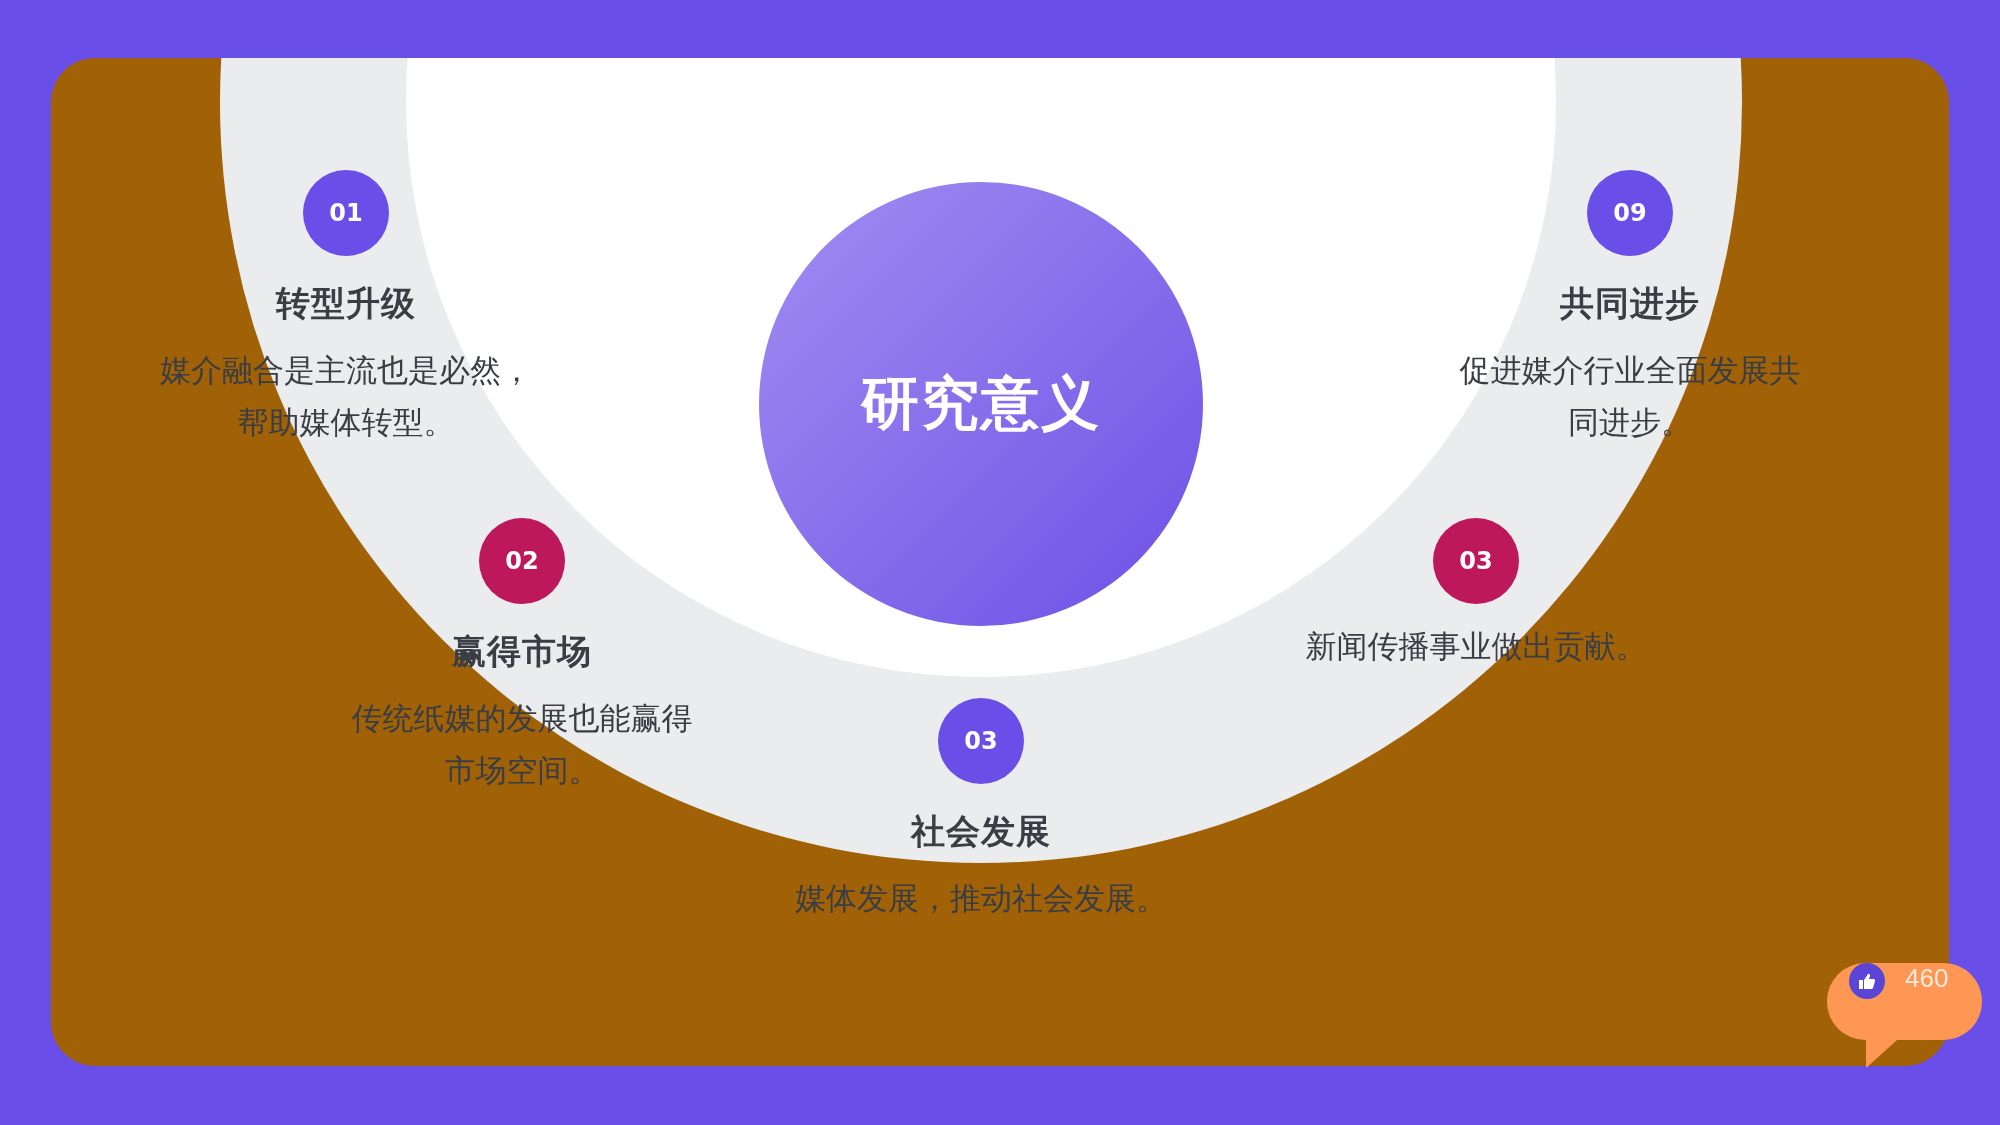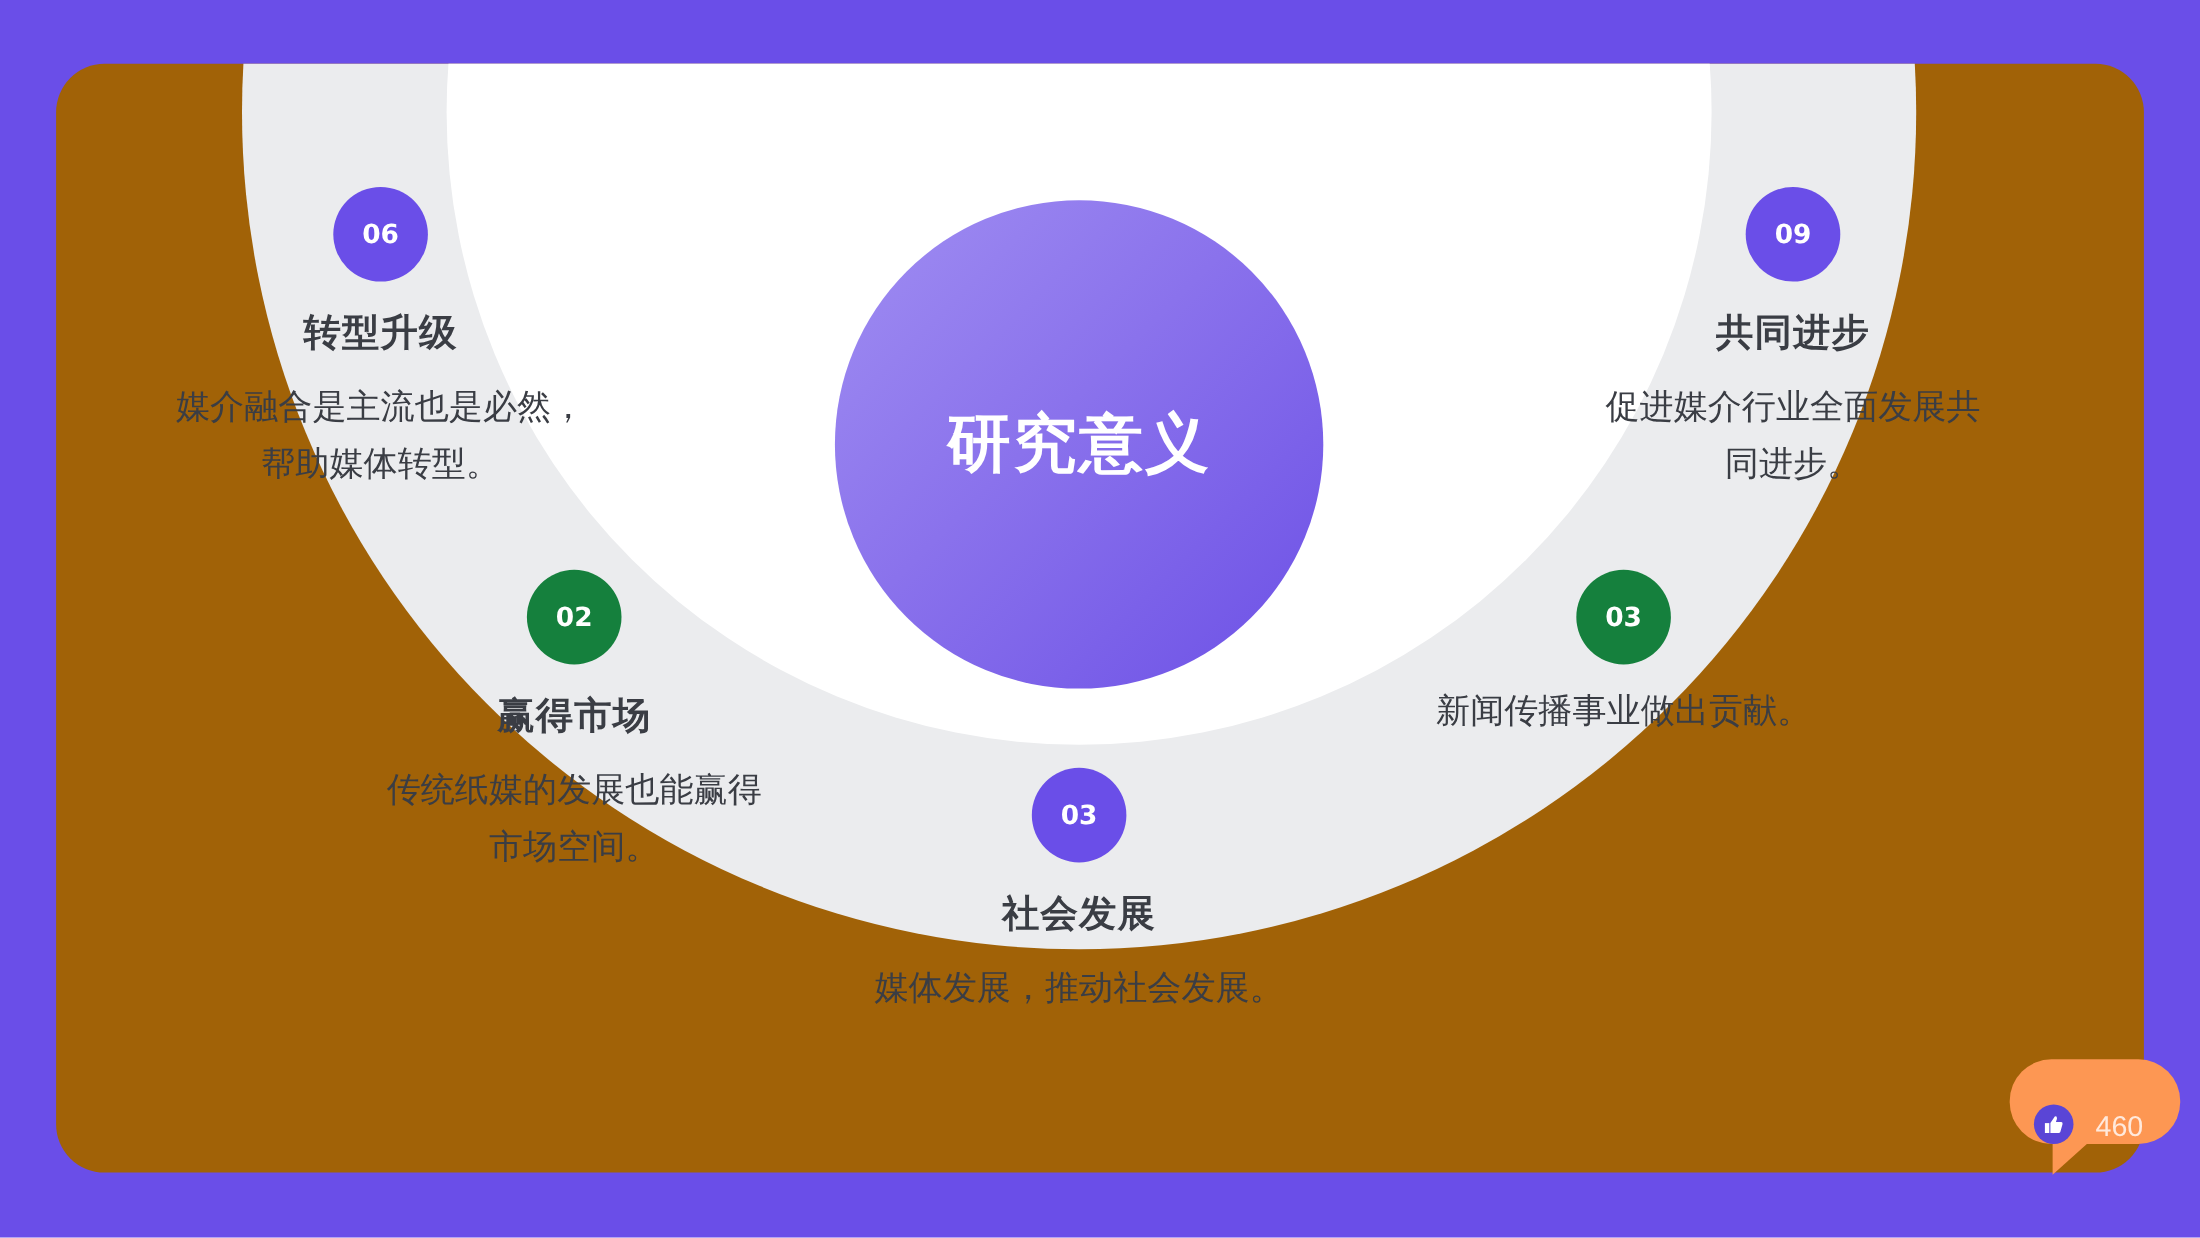--- a/index.html
+++ b/index.html
@@ -29,27 +29,27 @@
     display:flex; align-items:center; justify-content:center;
   }
   .hub-title { color:#ffffff; font-size:58px; font-weight:bold; letter-spacing:2px; }
   .item { position:absolute; width:400px; text-align:center; }
   .num {
     width:86px; height:86px; border-radius:50%; margin:0 auto;
     display:flex; align-items:center; justify-content:center;
     color:#ffffff; font-weight:bold; font-size:24px;
   }
   .num.purple { background:#6a4ee8; }
-  .num.pink { background:#15803d; }
+  .num.pink { background:#be185d; }
   .title { color:#3a3d44; font-size:34px; font-weight:bold; margin-top:22px; line-height:50px; letter-spacing:1px; }
   .desc { color:#3a3d44; font-size:31px; line-height:52px; margin-top:16px; }
   .badge {
     position:absolute; left:1827px; top:963px; width:155px; height:77px;
     background:#fd9753; border-radius:38px;
-    display:flex; align-items:flex-end;
+    display:flex; align-items:flex-start;
   }
   .badge-tail {
     position:absolute; left:1866px; top:1032px; width:0; height:0;
     border-left:0 solid transparent; border-right:40px solid transparent;
     border-top:36px solid #fd9753;
   }
   .like-icon {
     width:36px; height:36px; border-radius:50%; background:#5a45d6;
     margin-left:22px; display:flex; align-items:center; justify-content:center;
   }
@@ -60,21 +60,21 @@
 
 <div class="card">
   <div class="ring"></div>
   <div class="ring-inner"></div>
   <div class="hub">
     <span class="hub-title">研究意义</span>
   </div>
 </div>
 
 <div class="item" style="left:146px; top:170px;">
-  <div class="num purple">06</div>
+  <div class="num purple">01</div>
   <div class="title">转型升级</div>
   <div class="desc">
     <div>媒介融合是主流也是必然，</div>
     <div>帮助媒体转型。</div>
   </div>
 </div>
 
 <div class="item" style="left:322px; top:518px;">
   <div class="num pink">02</div>
   <div class="title">赢得市场</div>

